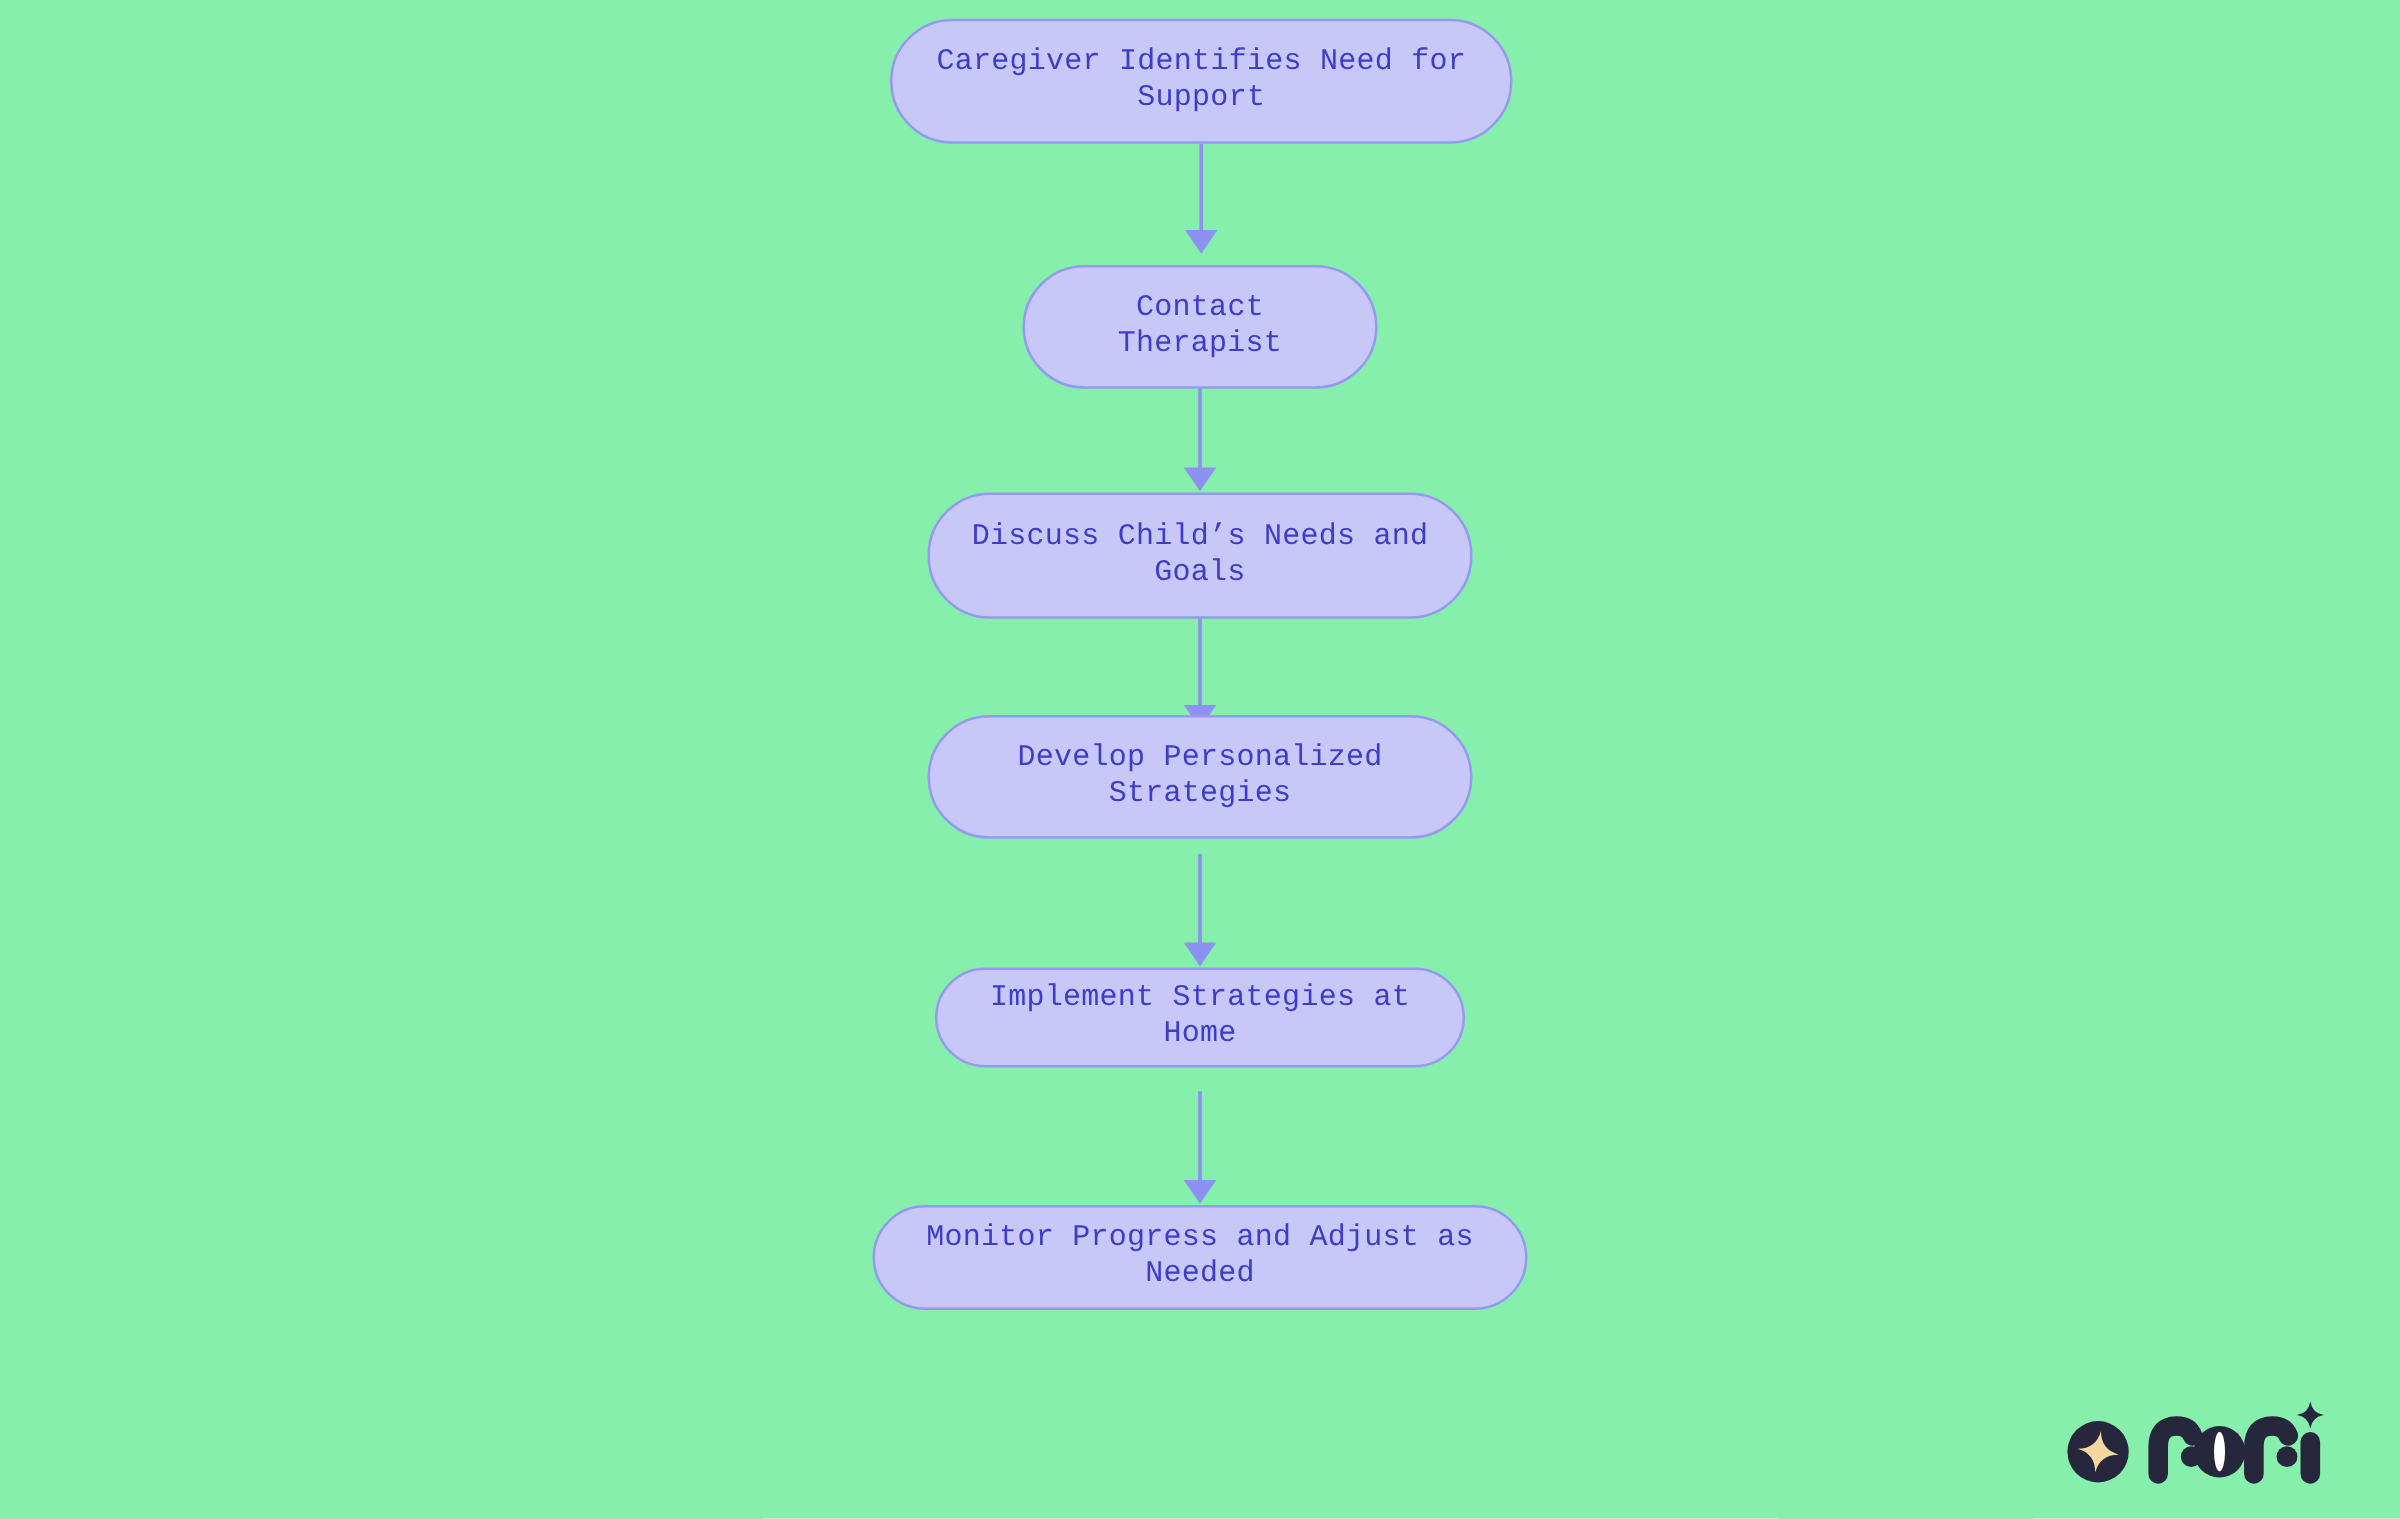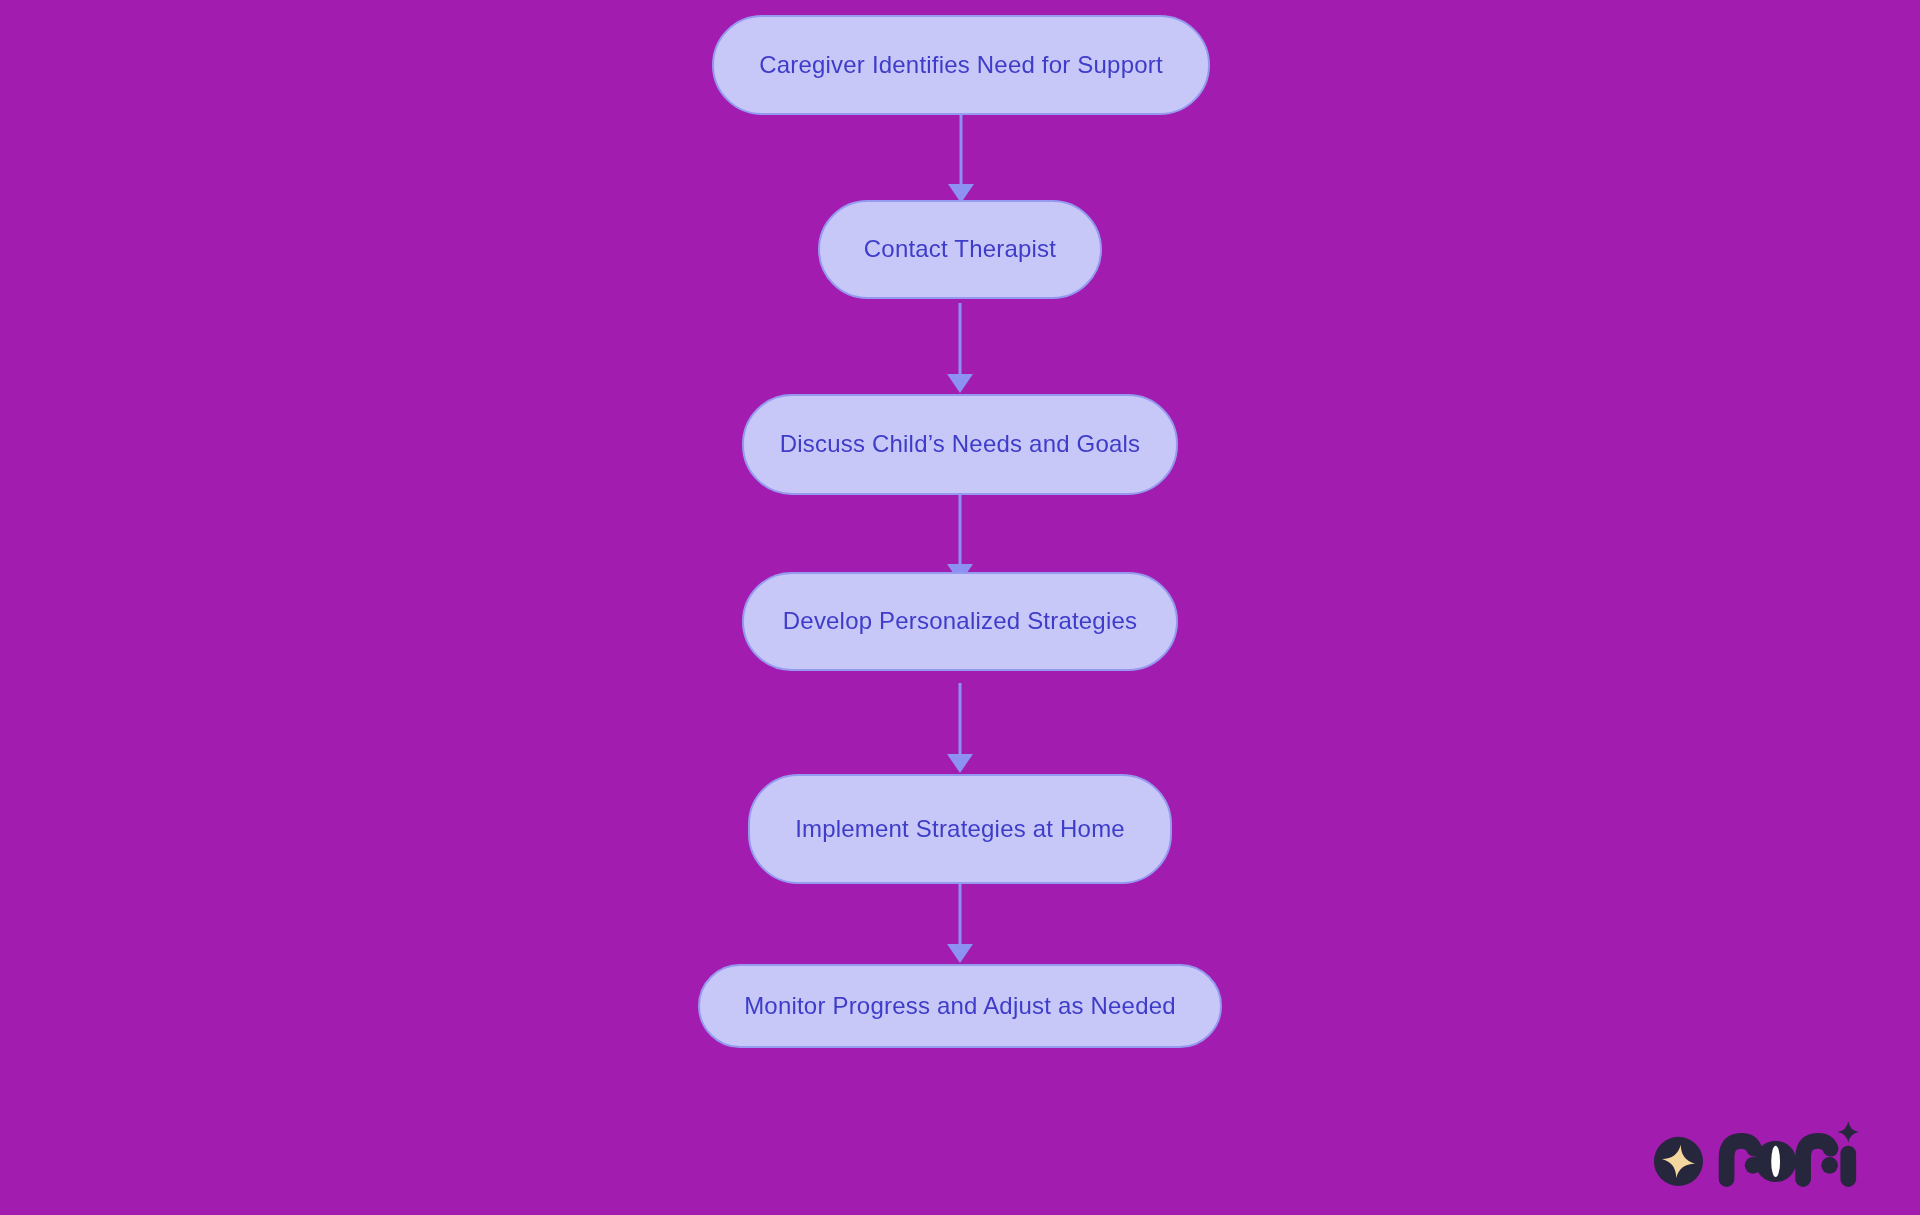--- a/index.html
+++ b/index.html
@@ -43,49 +43,49 @@
     position: absolute;
     left: 1650px;
     top: 1120px;
     width: 212px;
     height: 71px;
   }
 </style>
 </head>
 <body>
 
-<div class="canvas" style="--node-fill: #c7c8f8; --node-border: #959af0; --node-text: #3e3cc8; background: #a21caf;">
+<div class="canvas" style="--node-fill: #c7c8f8; --node-border: #959af0; --node-text: #3e3cc8; background: #86efac; font-family: Liberation Mono, monospace;">
 
   <svg id="edges" width="1920" height="1215">
       <line x1="961" y1="115" x2="961" y2="188" stroke="#8d91f2" stroke-width="3"></line>
       <polygon points="948,184 974,184 961,203" fill="#8d91f2"></polygon>
       <line x1="960" y1="303" x2="960" y2="378" stroke="#8d91f2" stroke-width="3"></line>
       <polygon points="947,374 973,374 960,393" fill="#8d91f2"></polygon>
       <line x1="960" y1="493" x2="960" y2="568" stroke="#8d91f2" stroke-width="3"></line>
       <polygon points="947,564 973,564 960,583" fill="#8d91f2"></polygon>
       <line x1="960" y1="683" x2="960" y2="758" stroke="#8d91f2" stroke-width="3"></line>
       <polygon points="947,754 973,754 960,773" fill="#8d91f2"></polygon>
       <line x1="960" y1="873" x2="960" y2="948" stroke="#8d91f2" stroke-width="3"></line>
       <polygon points="947,944 973,944 960,963" fill="#8d91f2"></polygon>
     </svg>
 
   <div id="nodes">
       <div class="flow-node" style="left: 712px; top: 15px; width: 498px; height: 100px;">
         <span>Caregiver Identifies Need for Support</span>
       </div>
-      <div class="flow-node" style="left: 818px; top: 200px; width: 284px; height: 99px;">
+      <div class="flow-node" style="left: 818px; top: 212px; width: 284px; height: 99px;">
         <span>Contact Therapist</span>
       </div>
       <div class="flow-node" style="left: 742px; top: 394px; width: 436px; height: 101px;">
         <span>Discuss Child’s Needs and Goals</span>
       </div>
       <div class="flow-node" style="left: 742px; top: 572px; width: 436px; height: 99px;">
         <span>Develop Personalized Strategies</span>
       </div>
-      <div class="flow-node" style="left: 748px; top: 774px; width: 424px; height: 110px;">
+      <div class="flow-node" style="left: 748px; top: 774px; width: 424px; height: 80px;">
         <span>Implement Strategies at Home</span>
       </div>
       <div class="flow-node" style="left: 698px; top: 964px; width: 524px; height: 84px;">
         <span>Monitor Progress and Adjust as Needed</span>
       </div>
     </div>
 
   <svg class="logo" viewBox="0 0 216 72" role="img" aria-label="rori">
     <g>
       <circle cx="29" cy="42" r="25" fill="#26263c"></circle>

